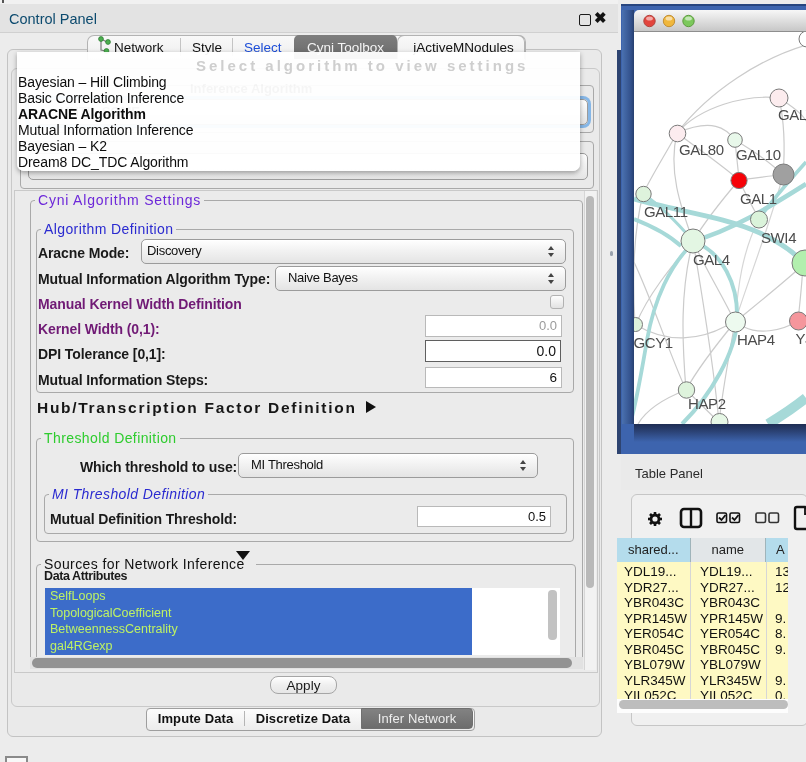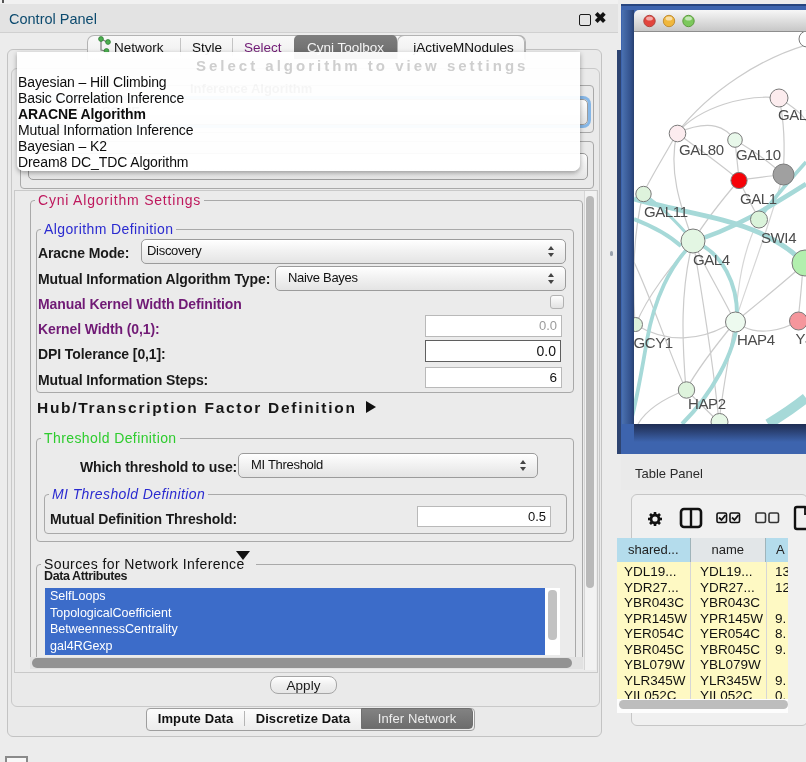--- a/index.html
+++ b/index.html
@@ -36,37 +36,37 @@
 <div class="abs" style="left:180px;top:38px;width:1px;height:18px;background:#c4c4c4;"></div>
 <div class="abs" style="left:232px;top:38px;width:1px;height:18px;background:#c4c4c4;"></div>
 <svg class="abs" style="left:97px;top:36px;" width="15" height="18" viewBox="0 0 15 18">
 <path d="M4 3 L10 6 M4 3 L4 14 L9 15" stroke="#7a7a7a" stroke-width="1.2" fill="none"></path>
 <circle cx="4" cy="3" r="2.4" fill="#4caf50" stroke="#2e7d32" stroke-width="0.8"></circle>
 <circle cx="11" cy="6" r="2.4" fill="#4caf50" stroke="#2e7d32" stroke-width="0.8"></circle>
 <circle cx="9.5" cy="15" r="2.4" fill="#4caf50" stroke="#2e7d32" stroke-width="0.8"></circle>
 </svg>
 <div class="abs" style="left:114px;top:40px;font-size:13.5px;color:#111;">Network</div>
 <div class="abs" style="left:192px;top:40px;font-size:13.5px;color:#111;">Style</div>
-<div class="abs" style="left:244px;top:40px;font-size:13.5px;color:#701a75;">Select</div>
+<div class="abs" style="left:244px;top:40px;font-size:13.5px;color:#1d4ed8;">Select</div>
 <div class="abs" style="left:294px;top:40px;width:103px;text-align:center;font-size:13.5px;color:#f5f5f5;">Cyni Toolbox</div>
 <div class="abs" style="left:397px;top:35px;width:126px;height:23px;border:1px solid #b3b3b3;border-bottom:none;border-radius:7px 7px 0 0;background:linear-gradient(#f9f9f9,#ededed);"></div>
 <div class="abs" style="left:403px;top:40px;width:121px;text-align:center;font-size:13.5px;color:#111;">jActiveMNodules</div>
 
 <fieldset style="left:20px;top:85px;width:572px;height:46px;"></fieldset>
 <div class="combo" style="left:28px;top:99px;width:558px;height:24px;box-shadow:0 0 0 3px rgba(100,165,230,0.75);"></div>
 <fieldset style="left:20px;top:141px;width:572px;height:46px;"></fieldset>
 <div class="combo" style="left:28px;top:153px;width:558px;height:25px;"></div>
 
 <div class="abs" style="left:14px;top:190px;width:582px;height:481px;border:1px solid #c9c9c9;background:#ebebeb;"></div>
 
 <div class="abs" style="left:584px;top:191px;width:11px;height:479px;background:#f2f2f2;border-left:1px solid #d6d6d6;"></div>
 <div class="abs" style="left:586px;top:196px;width:8px;height:392px;background:#b9b9b9;border-radius:4px;"></div>
 
 <fieldset style="left:30px;top:192px;width:551px;height:474px;border-radius:4px;">
-<legend style="color:#be185d;letter-spacing:0.8px;">Cyni Algorithm Settings</legend>
+<legend style="color:#6d28d9;letter-spacing:0.8px;">Cyni Algorithm Settings</legend>
 </fieldset>
 
 <fieldset style="left:36px;top:221px;width:536px;height:170px;">
 <legend style="color:#2a2ad0;">Algorithm Definition</legend>
 </fieldset>
 <div class="abs lbl" style="left:38px;top:245px;">Aracne Mode:</div>
 <div class="combo" style="left:141px;top:239px;width:423px;height:23px;">
     <span class="ctext" style="left:5px;text-align:right;">Discovery</span>
     <span class="spin"></span>
   </div>
@@ -100,21 +100,21 @@
 </fieldset>
 <div class="abs lbl" style="left:50px;top:511px;">Mutual Definition Threshold:</div>
 <div class="inp" style="left:417px;top:506px;width:128px;height:19px;line-height:19px;">0.5</div>
 
 <fieldset style="left:36px;top:556px;width:538px;height:110px;">
 <legend style="color:#111;">Sources for Network Inference &nbsp;</legend>
 </fieldset>
 <div class="abs" style="left:236px;top:551px;width:0;height:0;border-left:7px solid transparent;border-right:7px solid transparent;border-top:9px solid #111;"></div>
 <div class="abs lbl" style="left:44px;top:569px;font-size:12.5px;letter-spacing:-0.4px;">Data Attributes</div>
 <div class="abs" style="left:45px;top:588px;width:515px;height:67px;background:#fff;"></div>
-<div class="abs" style="left:45px;top:588px;width:500px;height:67px;background:#3c6cc9;color:#ffffff;font-size:12.5px;line-height:16.5px;padding-left:5px;box-sizing:border-box;">SelfLoops<br>TopologicalCoefficient<br>BetweennessCentrality<br>gal4RGexp</div>
+<div class="abs" style="left:45px;top:588px;width:427px;height:67px;background:#3c6cc9;color:#bef264;font-size:12.5px;line-height:16.5px;padding-left:5px;box-sizing:border-box;">SelfLoops<br>TopologicalCoefficient<br>BetweennessCentrality<br>gal4RGexp</div>
 <div class="abs" style="left:548px;top:590px;width:9px;height:50px;background:#c2c2c2;border-radius:4px;"></div>
 
 <div class="abs" style="left:30px;top:657px;width:553px;height:12px;background:#e2e2e2;"></div>
 <div class="abs" style="left:32px;top:658px;width:540px;height:10px;background:#939393;border-radius:5px;"></div>
 
 <div class="abs" style="left:270px;top:676px;width:65px;height:16px;border:1px solid #a6a6a6;border-radius:8px;background:linear-gradient(#ffffff,#efefef 50%,#e6e6e6);text-align:center;font-size:13.5px;color:#1a1a1a;line-height:17px;">Apply</div>
 
 <div class="abs" style="left:146px;top:708px;width:327px;height:21px;border:1px solid #9e9e9e;border-radius:4px;background:linear-gradient(#fcfcfc,#ececec);"></div>
 <div class="abs" style="left:361px;top:708px;width:112px;height:21px;background:linear-gradient(#828282,#6d6d6d);border-radius:0 4px 4px 0;border:1px solid #707070;box-sizing:border-box;"></div>
 <div class="abs" style="left:244px;top:711px;width:1px;height:15px;background:#b5b5b5;"></div>

